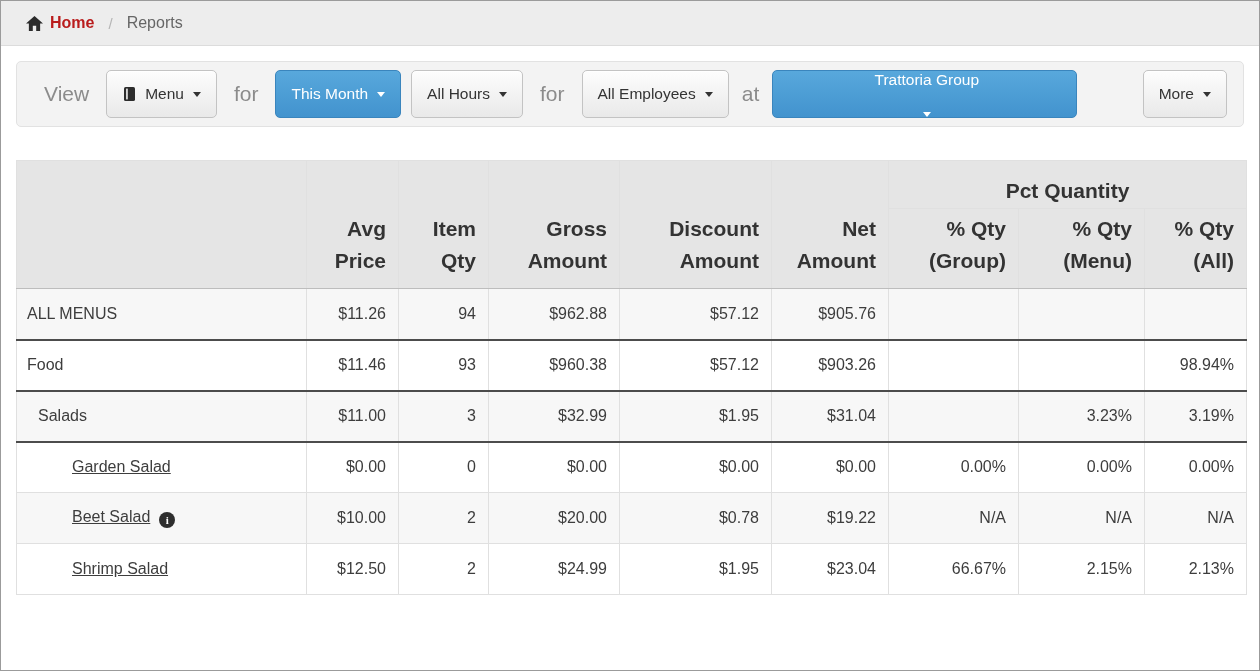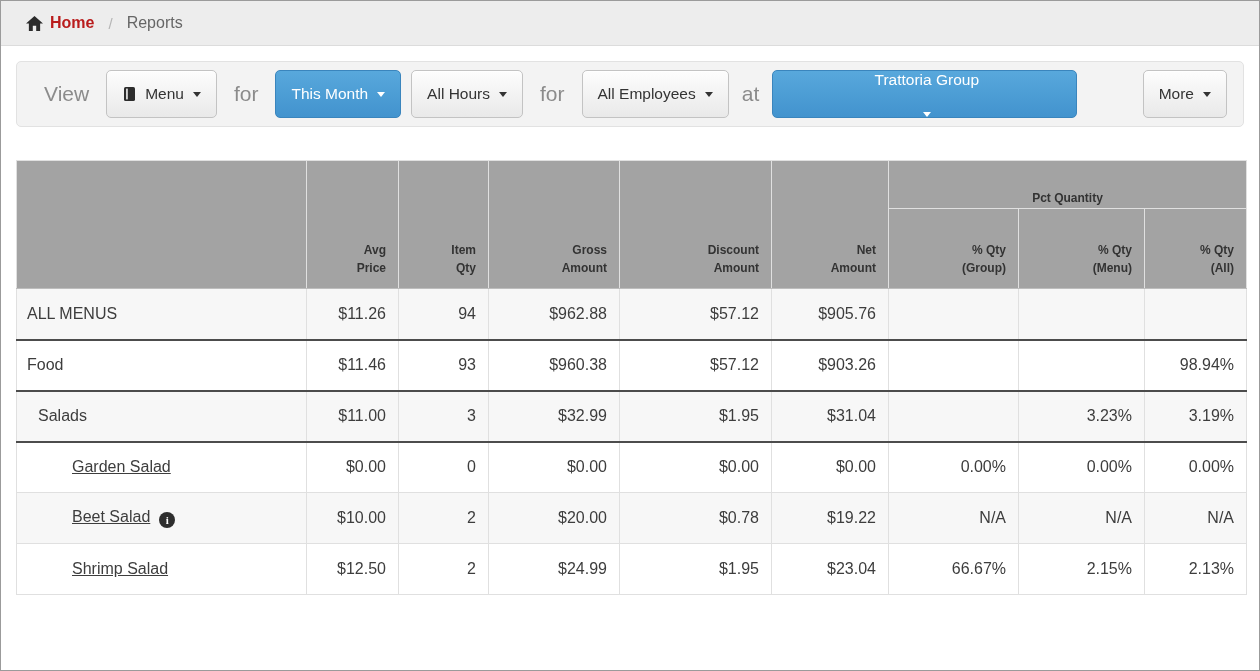--- a/index.html
+++ b/index.html
@@ -113,24 +113,24 @@
     width: 100%;
     border-collapse: collapse;
     table-layout: fixed;
     font-size: 16px;
   }
   table.pmix th, table.pmix td {
     border: 1px solid #e0e0e0;
     vertical-align: bottom;
   }
   table.pmix thead th {
-    background: #a3a3a3;
+    background: #e5e5e5;
     font-weight: bold;
     color: #333;
-    font-size: 12px;
+    font-size: 21px;
     line-height: 1.55;
   }
   th.num-head { text-align: right; padding: 0 12px 10px 0; }
   th.name-head { border-bottom: 1px solid #bdbdbd; }
   th.group-head {
     text-align: center; vertical-align: middle;
     height: 48px; font-size: 16px;
   }
   table.pmix thead tr.subhead th { border-bottom: 1px solid #bdbdbd; height: 80px; }
   table.pmix thead th[rowspan] { border-bottom: 1px solid #bdbdbd; }

